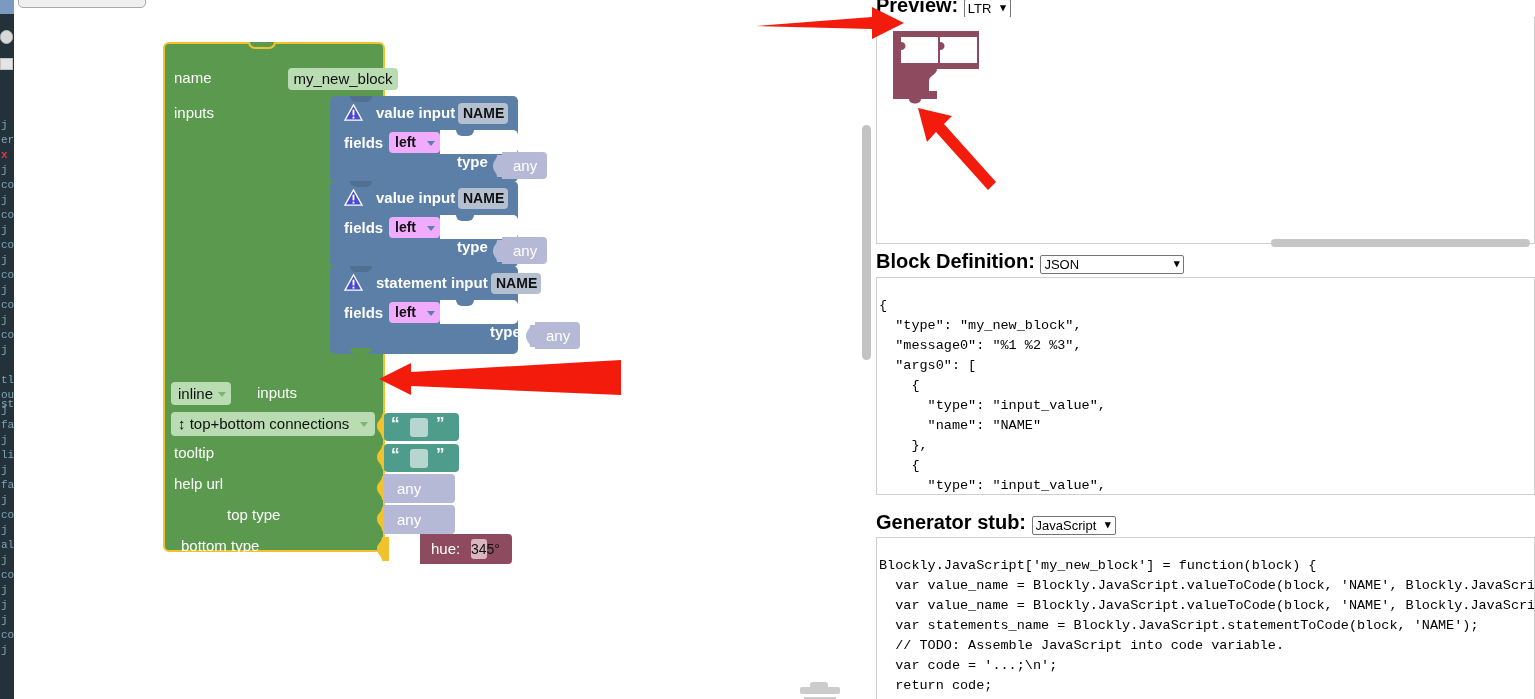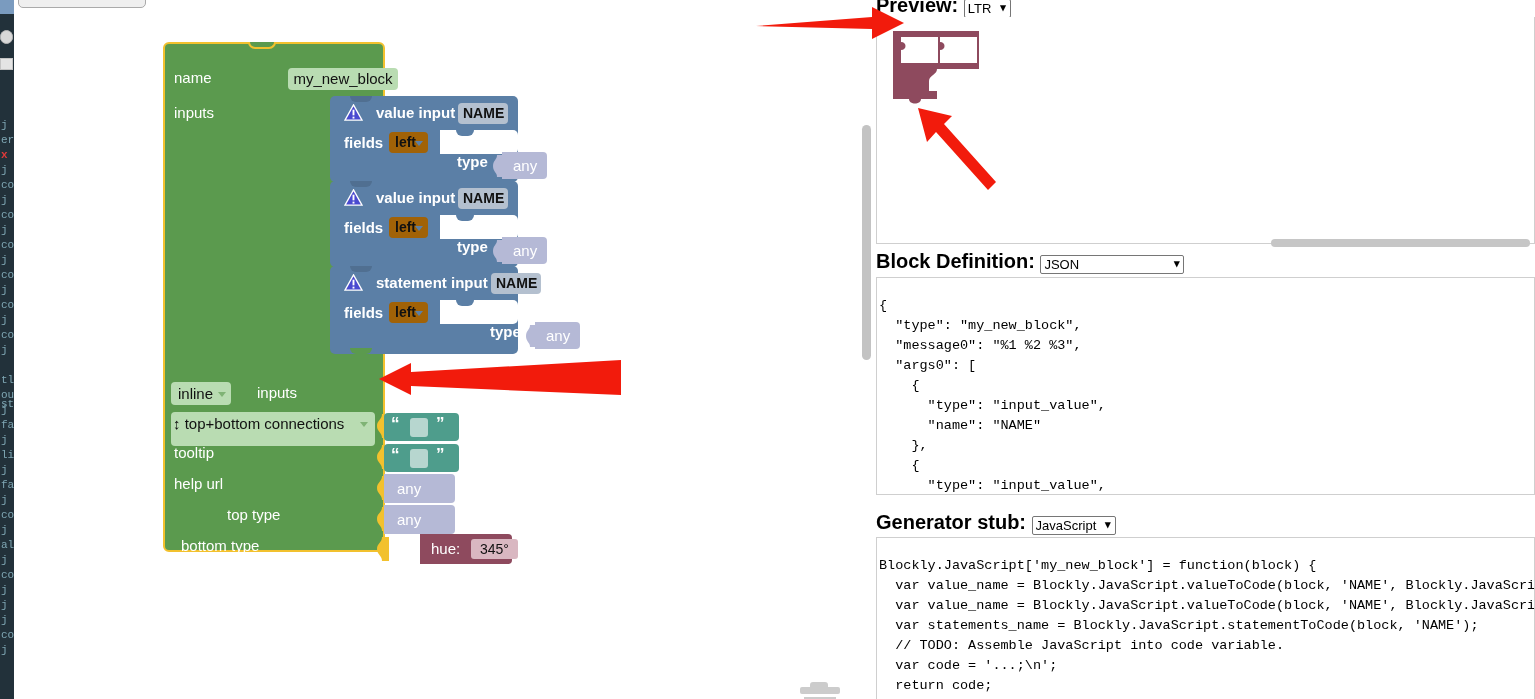--- a/index.html
+++ b/index.html
@@ -120,23 +120,23 @@
   }
   .name-chip {
     position: absolute; background: #b4c0cf; border-radius: 4px;
     color: #111; font-size: 14px; height: 21px; line-height: 21px;
     padding: 0 5px; text-align: center; cursor: text;
   }
   .fields-lbl {
     position: absolute; left: 14px; font-size: 15px; color: #fff;
   }
   .dd-chip {
-    position: absolute; background: #a16207; border-radius: 4px;
+    position: absolute; background: #f0abfc; border-radius: 4px;
     color: #111; font-size: 14px; height: 21px; line-height: 21px;
-    padding: 0 12px 0 6px; cursor: pointer;
+    padding: 0 24px 0 6px; cursor: pointer;
   }
   .dd-chip::after {
     content: ""; position: absolute; right: 5px; top: 9px;
     border-left: 4px solid transparent; border-right: 4px solid transparent;
     border-top: 5px solid #5b7fa6;
   }
   .white-socket {
     position: absolute; background: #ffffff; border-radius: 0 5px 5px 0;
     height: 24px;
   }
@@ -156,23 +156,23 @@
     position: absolute; left: 6px; top: 338px; background: #b9dcb2;
     border-radius: 4px; color: #111; font-size: 15px; height: 23px;
     line-height: 23px; padding: 0 18px 0 7px; cursor: pointer;
   }
   .inline-chip::after {
     content: ""; position: absolute; right: 5px; top: 10px;
     border-left: 4px solid transparent; border-right: 4px solid transparent;
     border-top: 5px solid #7fb375;
   }
   .conn-chip {
-    position: absolute; left: 6px; top: 368px; width: 204px; height: 34px;
+    position: absolute; left: 6px; top: 368px; width: 204px; height: 24px;
     background: #b9dcb2; border-radius: 4px; color: #111; font-size: 15px;
-    line-height: 23px; padding-left: 2px; cursor: pointer;
+    line-height: 23px; padding-left: 7px; cursor: pointer;
   }
   .conn-chip::after {
     content: ""; position: absolute; right: 7px; top: 10px;
     border-left: 4px solid transparent; border-right: 4px solid transparent;
     border-top: 5px solid #7fb375;
   }
 
   
   .txt-blk {
     position: absolute; background: #4e9d8c; border-radius: 4px;
@@ -190,21 +190,21 @@
     position: absolute; background: #b5b9d6; border-radius: 0 4px 4px 0;
     height: 29px; width: 71px; color: #ffffff; font-size: 15px;
     line-height: 29px; padding-left: 13px;
   }
   .hue-blk {
     position: absolute; background: #8e4a5e; border-radius: 0 4px 4px 0;
     height: 30px; width: 92px;
   }
   .hue-lbl { position: absolute; left: 11px; top: 6px; color: #ffffff; font-size: 15px; }
   .hue-val {
-    position: absolute; left: 51px; top: 5px; width: 47px; height: 20px;
+    position: absolute; left: 51px; top: 5px; width: 16px; height: 20px;
     background: #d9b7c1; border-radius: 3px; color: #111; font-size: 14px;
     line-height: 20px; text-align: center; cursor: text;
   }
 
   
   .vscroll {
     position: absolute; left: 862px; top: 125px; width: 9px; height: 235px;
     background: #c3c3c3; border-radius: 5px;
   }
 

